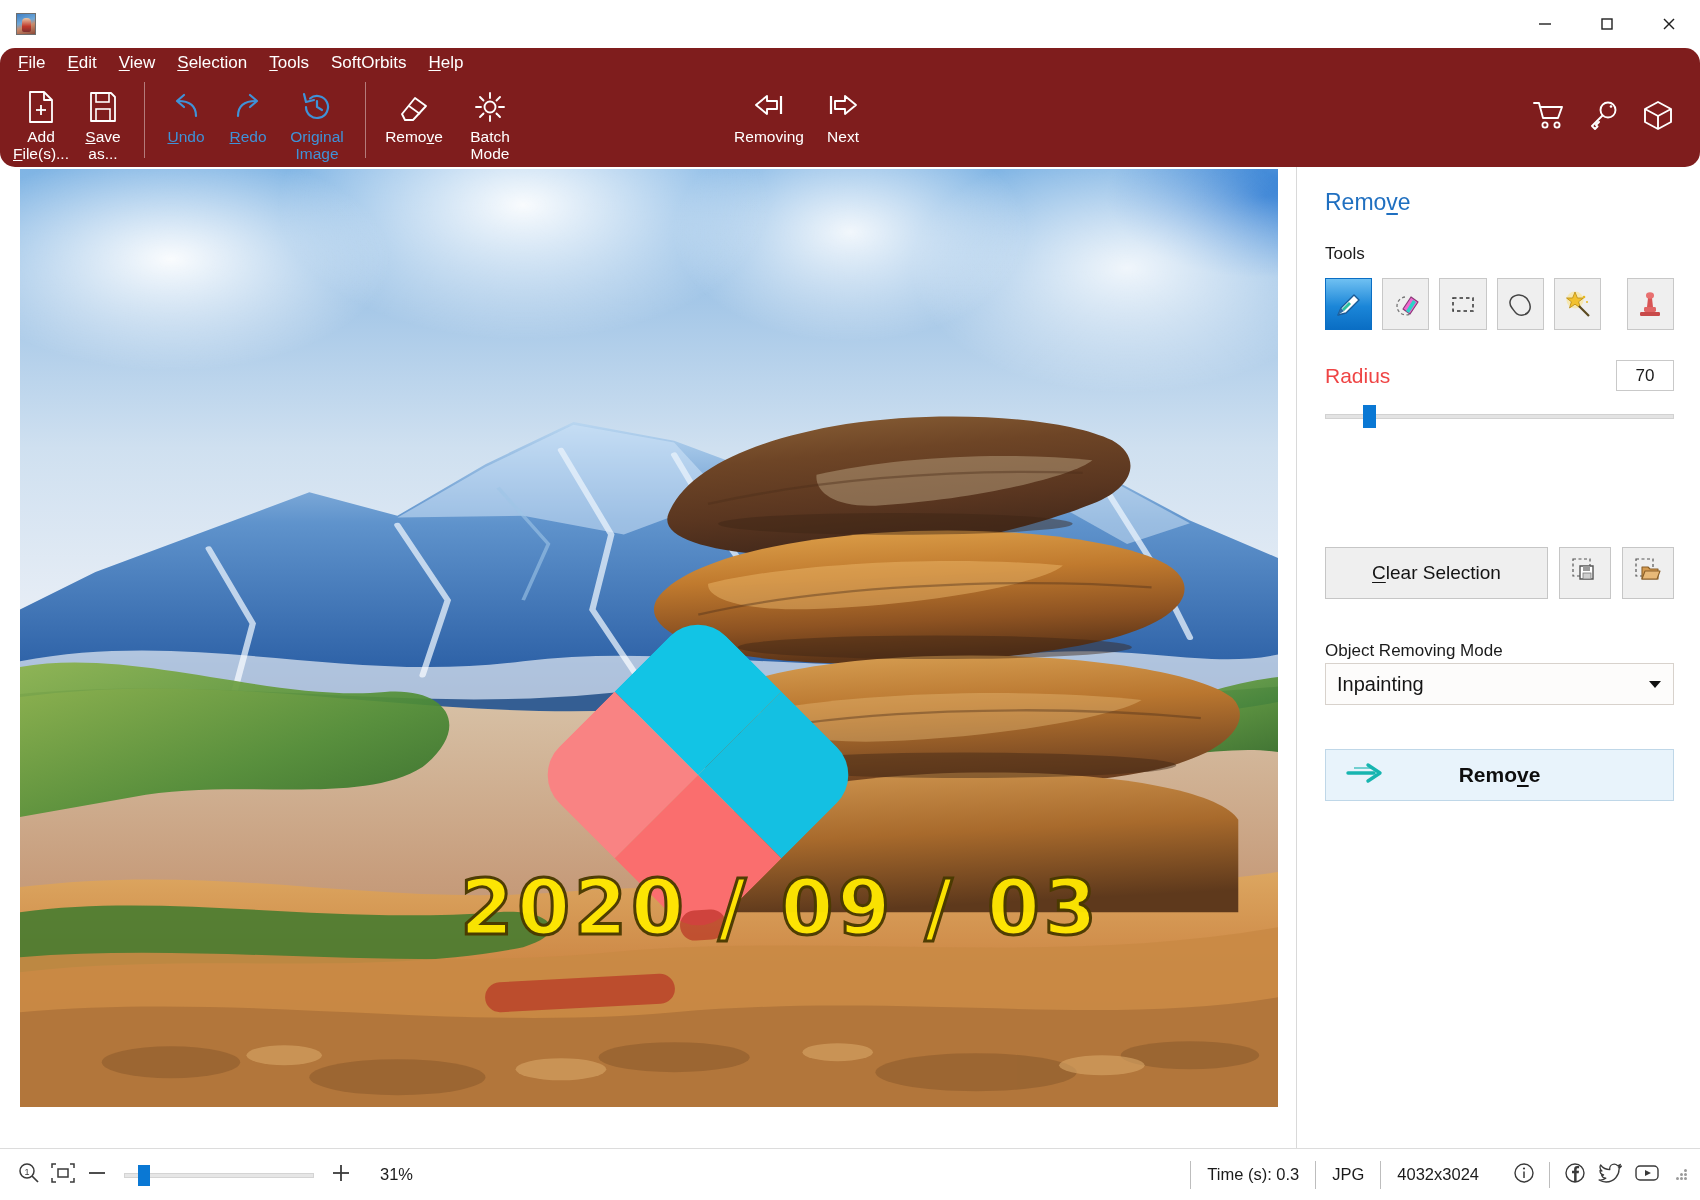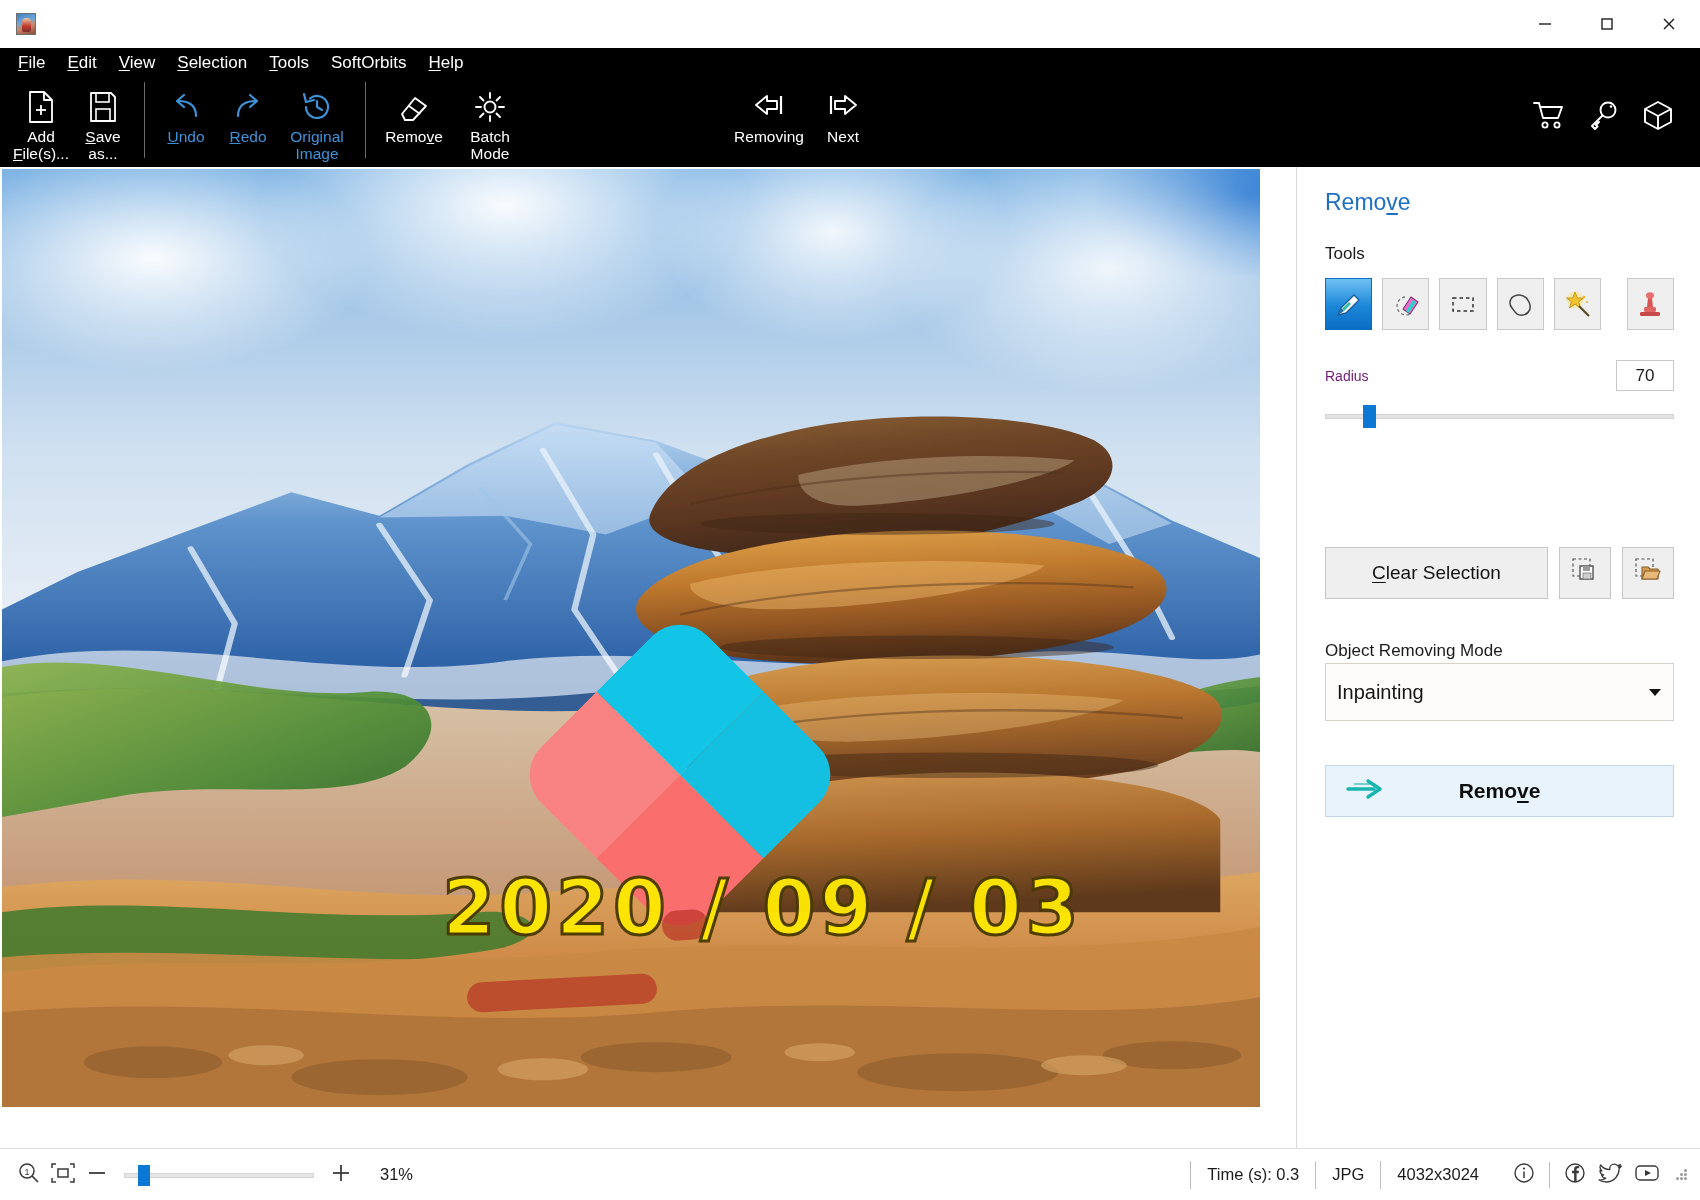--- a/index.html
+++ b/index.html
@@ -46,23 +46,24 @@
   }
   .win-btn {
     width: 62px; display: flex; align-items: center; justify-content: center;
     color: #202020; background: transparent;
   }
   .win-btn svg { display: block; }
 
   
   .ribbon {
     flex: 0 0 119px; height: 119px;
-    background: #000000;
+    background: #7f1d1d;
     position: relative;
     color: #ffffff;
+    border-radius: 15px;
   }
   .menubar {
     display: flex; align-items: center; height: 30px;
     padding-left: 18px; gap: 22px;
     font-size: 17px;
   }
   .menu-item { color: #ffffff; white-space: nowrap; cursor: default; }
   .menu-item u { text-underline-offset: 2px; }
 
   .toolrow {
@@ -106,20 +107,21 @@
     background: #ffffff;
     display: flex; align-items: flex-start; justify-content: flex-start;
     overflow: hidden;
     padding: 2px 0 0 2px;
   }
   .photo {
     position: relative;
     width: 1258px; height: 938px;
     overflow: hidden;
     background: #6fa8d6;
+    margin-left: 18px;
   }
   
   .sky {
     position: absolute; inset: 0 0 52% 0;
     background:
       radial-gradient(ellipse 28% 40% at 12% 20%, rgba(255,255,255,0.95), rgba(255,255,255,0) 62%),
       radial-gradient(ellipse 30% 46% at 40% 8%, rgba(255,255,255,0.95), rgba(255,255,255,0) 65%),
       radial-gradient(ellipse 22% 38% at 66% 14%, rgba(255,255,255,0.88), rgba(255,255,255,0) 64%),
       radial-gradient(ellipse 26% 42% at 88% 22%, rgba(255,255,255,0.85), rgba(255,255,255,0) 66%),
       radial-gradient(ellipse 18% 26% at 99% 6%, rgba(40,120,210,0.95), rgba(40,120,210,0) 70%),
@@ -199,21 +201,21 @@
     background: linear-gradient(180deg,#6fc0f2 0%, #1b86d8 55%, #0a6ec4 100%);
     border-color: #0a6ec4;
   }
   .tool.stamp { margin-left: 16px; }
   .tool svg { display: block; }
 
   .radius-row {
     display: flex; align-items: center; justify-content: space-between;
     margin-bottom: 14px;
   }
-  .radius-lbl { font-size: 14px; color: #701a75; }
+  .radius-lbl { font-size: 21px; color: #ef4444; }
   .radius-box {
     width: 58px; height: 31px; border: 1px solid #c9c9c9; background:#fff;
     display: flex; align-items: center; justify-content: center;
     font-size: 17px; color: #1b1b1b;
   }
   .slider {
     position: relative; height: 22px; margin-bottom: 120px;
   }
   .slider .track {
     position: absolute; left: 0; right: 0; top: 9px; height: 5px;
@@ -232,21 +234,21 @@
     font-size: 19px; color: #141414;
   }
   .clear-btn u { text-underline-offset: 3px; }
   .sq-btn {
     width: 52px; height: 52px; border: 1px solid #c6c6c6; background: #efefef;
     display: flex; align-items: center; justify-content: center;
   }
 
   .mode-label { font-size: 17px; color: #1b1b1b; margin-bottom: 2px; }
   .combo {
-    height: 58px; border: 1px solid #d8d2cc; background: #fdfcfb;
+    height: 42px; border: 1px solid #d8d2cc; background: #fdfcfb;
     display: flex; align-items: center; justify-content: space-between;
     padding: 0 12px 0 11px; margin-bottom: 44px;
     font-size: 20px; color: #151515;
   }
   .combo .arrow {
     width: 0; height: 0; border-left: 6px solid transparent;
     border-right: 6px solid transparent; border-top: 7px solid #111;
   }
   .remove-btn {
     height: 52px; border: 1px solid #bfd7e8; background: #e8f3fb;

